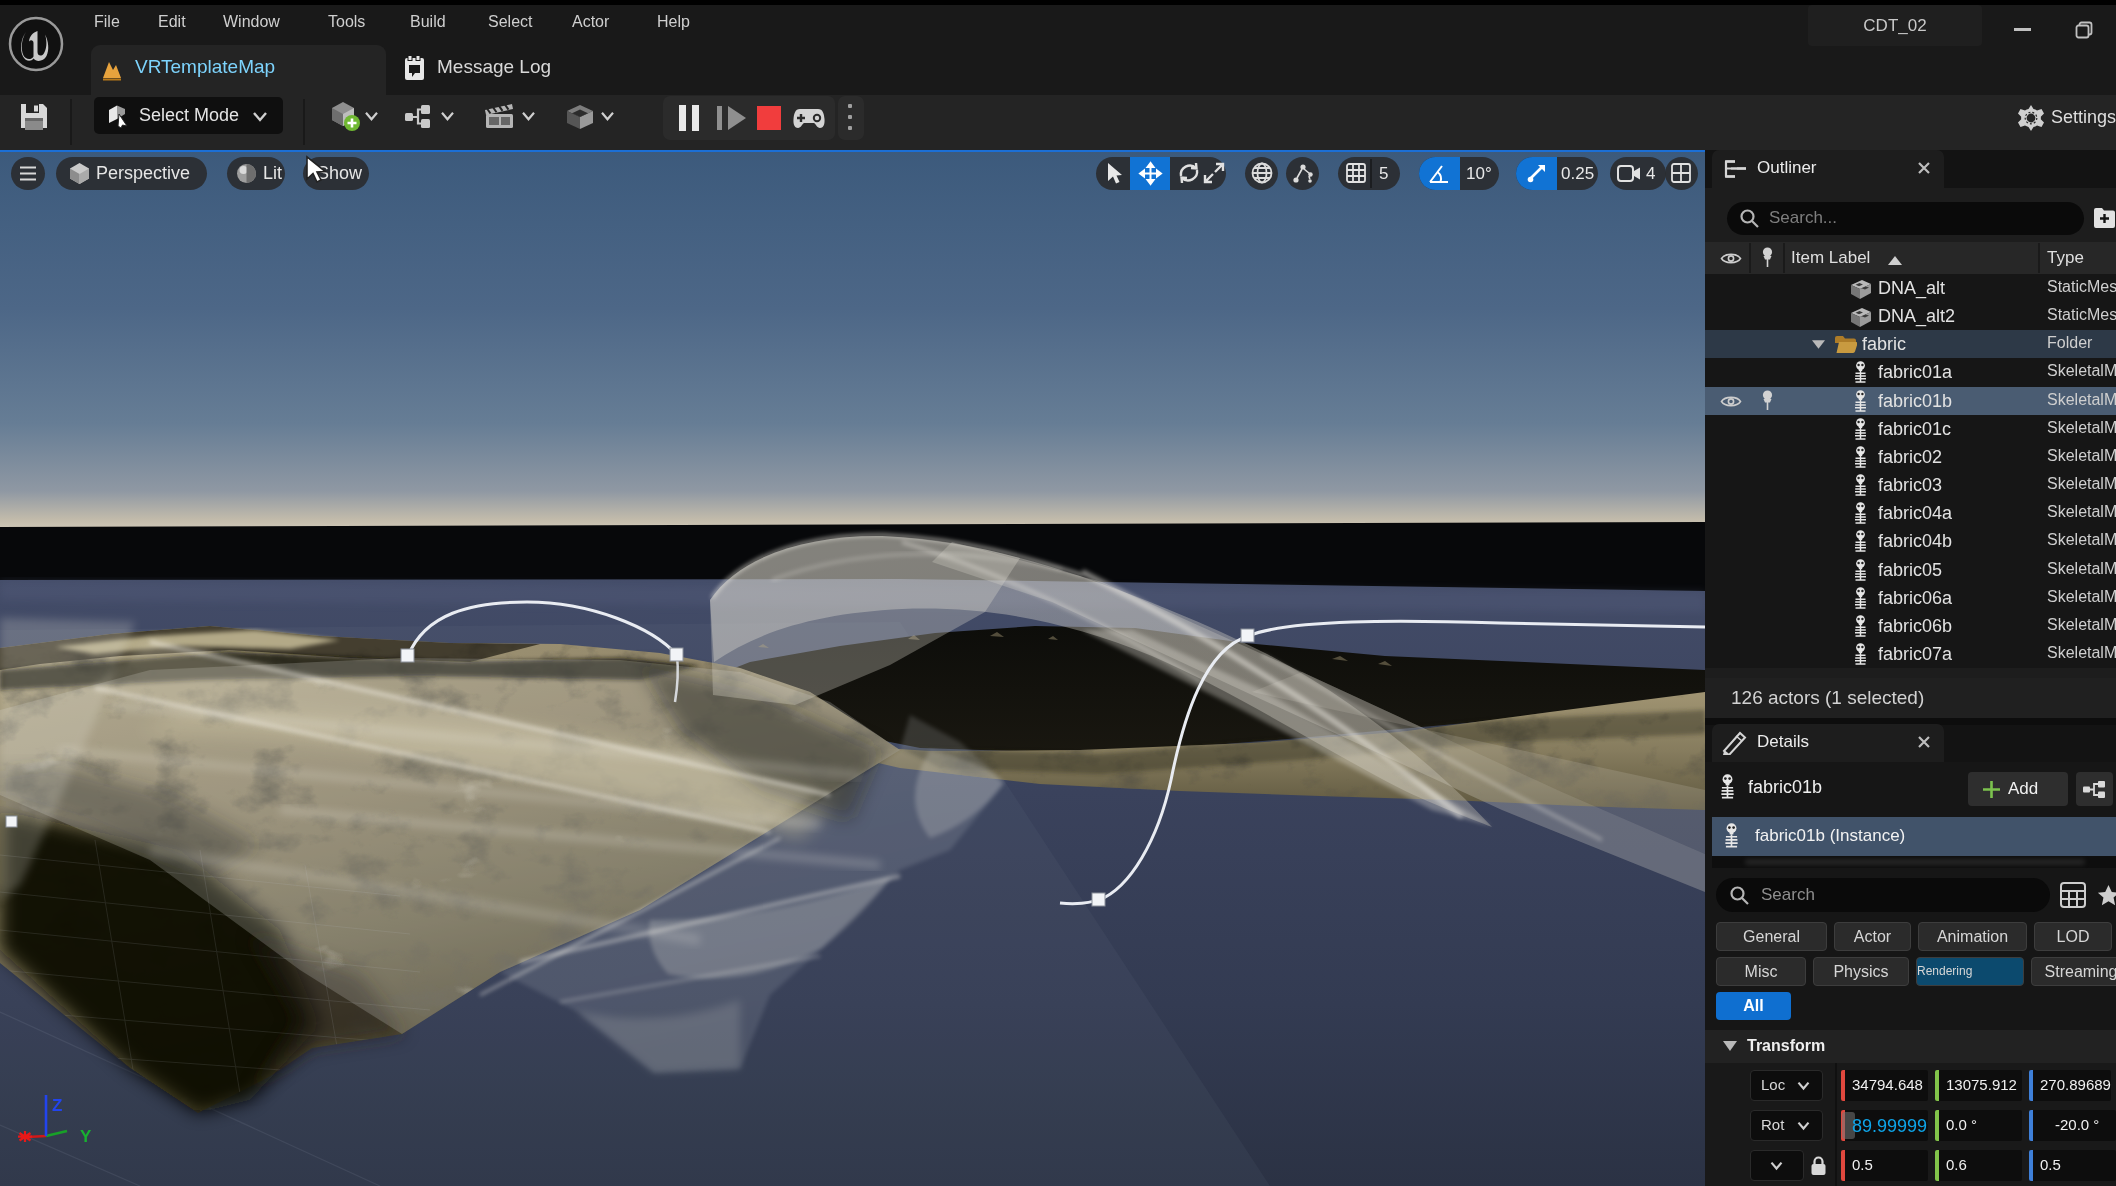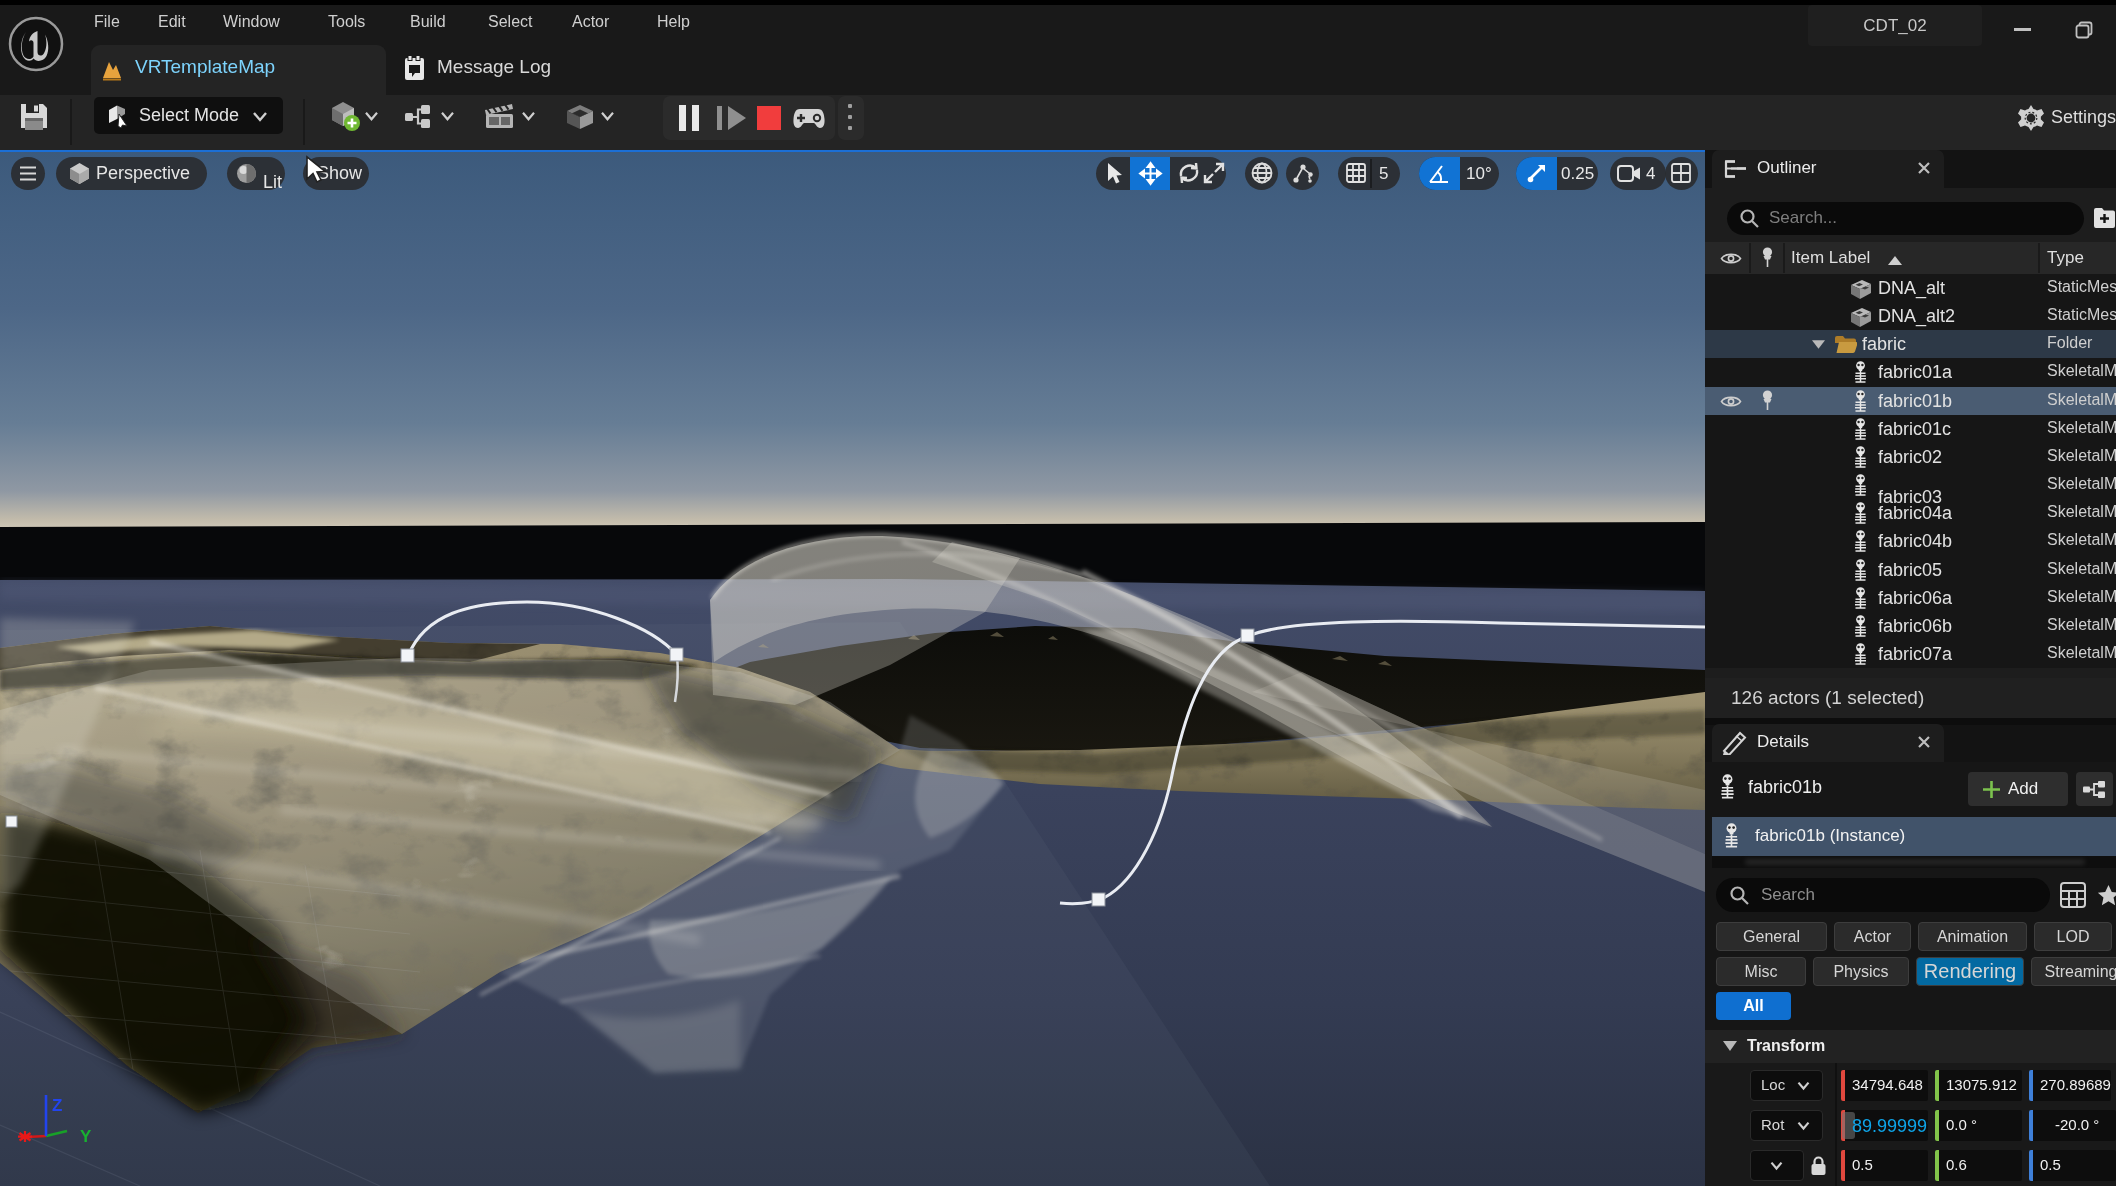--- a/index.html
+++ b/index.html
@@ -319,21 +319,21 @@
 <path d="M2 6.5 L11.5 12 L11.5 22 L2 16.5 Z" fill="#8d8d8d"></path>
 <path d="M11.5 12 L21 6.5 L21 16.5 L11.5 22 Z" fill="#aaa"></path>
 </svg>
 <div class="a" style="left:96px;top:163px;color:#e6e6e6;font-size:18px;">Perspective</div>
 <div class="a" style="left:227px;top:157px;width:58px;height:33px;background:rgba(42,44,48,0.92);border-radius:17px;"></div>
 <svg class="a" style="left:235px;top:162px;" width="23" height="23" viewBox="0 0 23 23">
 <circle cx="11.5" cy="11.5" r="9.5" fill="#9e9e9e"></circle>
     <circle cx="8.5" cy="8" r="4" fill="#d9d9d9"></circle>
     <path d="M11.5 2 a9.5 9.5 0 0 1 0 19" fill="#6e6e6e"></path>
 </svg>
-<div class="a" style="left:263px;top:163px;color:#e6e6e6;font-size:18px;margin-top:9px;">Lit</div>
+<div class="a" style="left:263px;top:163px;color:#e6e6e6;font-size:18px;">Lit</div>
 <div class="a" style="left:303px;top:157px;width:66px;height:33px;background:rgba(42,44,48,0.92);border-radius:17px;"></div>
 <div class="a" style="left:317px;top:163px;color:#e6e6e6;font-size:18px;">Show</div>
 <svg class="a" style="left:305px;top:155px;" width="22" height="30" viewBox="0 0 22 30">
     <path d="M2 2 L2 24 L8 18.5 L12 27 L16 25 L12 17 L20 16.5 Z" fill="#fff" stroke="#222" stroke-width="1.6"></path>
   </svg>
 
 <div class="a" style="left:1096px;top:157px;width:130px;height:33px;background:rgba(42,44,48,0.92);border-radius:17px;"></div>
 <svg class="a" style="left:1106px;top:162px;" width="17" height="23" viewBox="0 0 17 23">
     <path d="M2 1 L2 19 L7 14.5 L10 21.5 L13.5 20 L10.5 13.5 L16 13 Z" fill="#e8e8e8"></path>
   </svg>
@@ -511,21 +511,21 @@
 </svg>
 <div class="a" style="left:1878px;top:447px;color:#e2e2e2;font-size:18px;">fabric02</div>
 <div class="a" style="left:2047px;top:447px;width:69px;color:#cfcfcf;font-size:16px;white-space:nowrap;overflow:hidden;">SkeletalMeshActor</div>
 <svg class="a" style="left:1852px;top:474.04999999999995px;" width="17" height="23" viewBox="0 0 17 23">
 <circle cx="8.5" cy="4.6" r="4.4" fill="#e6e6e6"></circle>
     <circle cx="6.6" cy="4" r="1.2" fill="#222"></circle>
     <circle cx="10.4" cy="4" r="1.2" fill="#222"></circle>
     <rect x="6.8" y="8" width="3.4" height="2" fill="#e6e6e6"></rect>
 <path d="M8.5 10 v11 M3.5 12.2 h10 M3.2 15 h10.6 M3 17.8 h11 M3.5 21 h10" stroke="#e6e6e6" stroke-width="1.5" fill="none"></path>
 </svg>
-<div class="a" style="left:1878px;top:475px;color:#e2e2e2;font-size:18px;margin-top:12px;">fabric03</div>
+<div class="a" style="left:1878px;top:475px;color:#e2e2e2;font-size:18px;">fabric03</div>
 <div class="a" style="left:2047px;top:475px;width:69px;color:#cfcfcf;font-size:16px;white-space:nowrap;overflow:hidden;">SkeletalMeshActor</div>
 <svg class="a" style="left:1852px;top:502.2px;" width="17" height="23" viewBox="0 0 17 23">
 <circle cx="8.5" cy="4.6" r="4.4" fill="#e6e6e6"></circle>
     <circle cx="6.6" cy="4" r="1.2" fill="#222"></circle>
     <circle cx="10.4" cy="4" r="1.2" fill="#222"></circle>
     <rect x="6.8" y="8" width="3.4" height="2" fill="#e6e6e6"></rect>
 <path d="M8.5 10 v11 M3.5 12.2 h10 M3.2 15 h10.6 M3 17.8 h11 M3.5 21 h10" stroke="#e6e6e6" stroke-width="1.5" fill="none"></path>
 </svg>
 <div class="a" style="left:1878px;top:503px;color:#e2e2e2;font-size:18px;">fabric04a</div>
 <div class="a" style="left:2047px;top:503px;width:69px;color:#cfcfcf;font-size:16px;white-space:nowrap;overflow:hidden;">SkeletalMeshActor</div>
@@ -632,21 +632,21 @@
 </svg>
 <svg class="a" style="left:2097px;top:884px;" width="23" height="23" viewBox="0 0 26 26" fill="#cdcdcd">
     <path d="M13 1 L16.7 9 L25 9.8 L18.7 15.4 L20.5 24 L13 19.5 L5.5 24 L7.3 15.4 L1 9.8 L9.3 9 Z"></path>
   </svg>
 <div class="a" style="left:1716px;top:922px;width:111px;height:29px;background:#2b2b2b;border:1px solid #3d3d3d;border-radius:4px;box-sizing:border-box;color:#d6d6d6;font-size:16px;text-align:center;line-height:27px;overflow:hidden;">General</div>
 <div class="a" style="left:1834px;top:922px;width:77px;height:29px;background:#2b2b2b;border:1px solid #3d3d3d;border-radius:4px;box-sizing:border-box;color:#d6d6d6;font-size:16px;text-align:center;line-height:27px;overflow:hidden;">Actor</div>
 <div class="a" style="left:1918px;top:922px;width:109px;height:29px;background:#2b2b2b;border:1px solid #3d3d3d;border-radius:4px;box-sizing:border-box;color:#d6d6d6;font-size:16px;text-align:center;line-height:27px;overflow:hidden;">Animation</div>
 <div class="a" style="left:2034px;top:922px;width:78px;height:29px;background:#2b2b2b;border:1px solid #3d3d3d;border-radius:4px;box-sizing:border-box;color:#d6d6d6;font-size:16px;text-align:center;line-height:27px;overflow:hidden;">LOD</div>
 <div class="a" style="left:1716px;top:957px;width:90px;height:29px;background:#2b2b2b;border:1px solid #3d3d3d;border-radius:4px;box-sizing:border-box;color:#d6d6d6;font-size:16px;text-align:center;line-height:27px;overflow:hidden;">Misc</div>
 <div class="a" style="left:1813px;top:957px;width:96px;height:29px;background:#2b2b2b;border:1px solid #3d3d3d;border-radius:4px;box-sizing:border-box;color:#d6d6d6;font-size:16px;text-align:center;line-height:27px;overflow:hidden;">Physics</div>
-<div class="a" style="left:1916px;top:957px;width:108px;height:29px;background:#0369a1;border:1px solid #3d3d3d;border-radius:4px;box-sizing:border-box;color:#d6d6d6;font-size:20px;text-align:center;line-height:27px;overflow:hidden;">Rendering</div>
+<div class="a" style="left:1916px;top:957px;width:108px;height:29px;background:#0c4a6e;border:1px solid #3d3d3d;border-radius:4px;box-sizing:border-box;color:#d6d6d6;font-size:12px;text-align:left;line-height:27px;overflow:hidden;">Rendering</div>
 <div class="a" style="left:2031px;top:957px;width:100px;height:29px;background:#2b2b2b;border:1px solid #3d3d3d;border-radius:4px;box-sizing:border-box;color:#d6d6d6;font-size:16px;text-align:center;line-height:27px;overflow:hidden;">Streaming</div>
 <div class="a" style="left:1716px;top:992px;width:75px;height:28px;background:#0f6fd0;border-radius:4px;color:#fff;font-size:16px;font-weight:bold;text-align:center;line-height:28px;">All</div>
 <div class="a" style="left:1705px;top:1030px;width:411px;height:33px;background:#222222;"></div>
 <svg class="a" style="left:1723px;top:1041px;" width="14" height="10" viewBox="0 0 14 10" fill="#b9b9b9">
     <path d="M0 0 H14 L7 10 Z"></path>
   </svg>
 <div class="a" style="left:1747px;top:1037px;color:#efefef;font-size:16px;font-weight:bold;">Transform</div>
 <div class="a" style="left:1705px;top:1063px;width:411px;height:123px;background:#191919;"></div>
 <div class="a" style="left:1835px;top:1063px;width:2px;height:123px;background:#101010;"></div>
 <div class="a" style="left:1750px;top:1070px;width:73px;height:31px;background:#0d0d0d;border:1px solid #2a2a2a;border-radius:4px;box-sizing:border-box;"></div>

